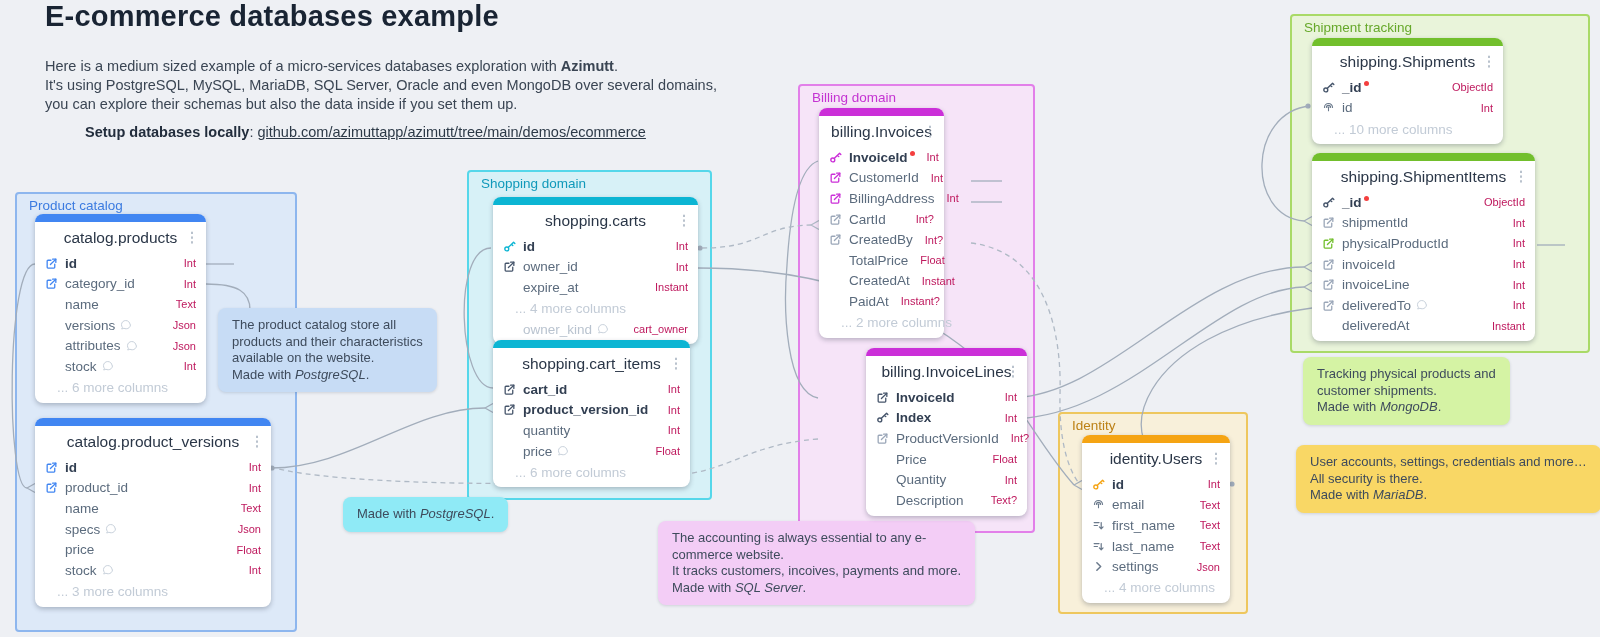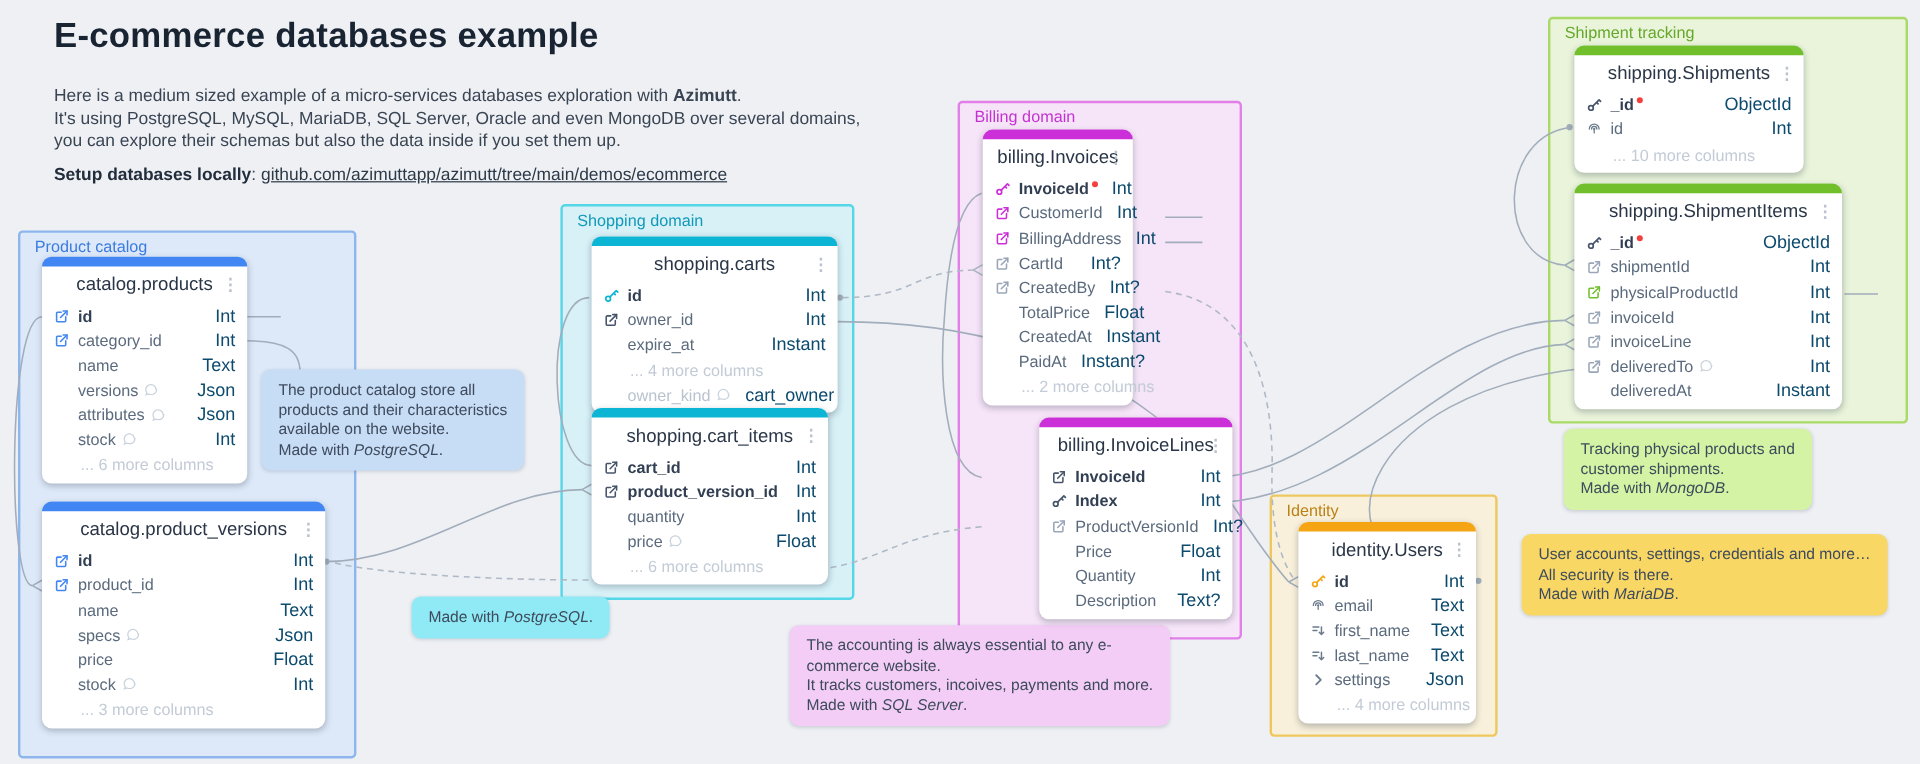--- a/index.html
+++ b/index.html
@@ -1,23 +1,23 @@
 <!DOCTYPE html>
 <html><head>
 <meta charset="utf-8">
 <style>
   html,body{margin:0;padding:0;}
   body{width:1600px;height:637px;position:relative;overflow:hidden;background:#eef0f4;
        font-family:"Liberation Sans",sans-serif;color:#3d4754;}
 
   
-  .hdr{position:absolute;left:45px;top:14px;z-index:2;}
+  .hdr{position:absolute;left:45px;top:0;z-index:2;}
   .hdr h1{margin:0;font-size:29px;font-weight:700;color:#192433;letter-spacing:.2px;}
   .intro{margin-top:24px;font-size:14.5px;line-height:19px;color:#3a4553;}
-  .setup{margin-top:10px;font-size:14.5px;color:#3a4553;}
+  .setup{margin-top:10px;font-size:14.5px;color:#3a4553;margin-left:40px;}
   .setup b{color:#222d3c;}
   .setup a{color:#2c3947;text-decoration:underline;cursor:pointer;}
 
   
   .group{position:absolute;z-index:0;border-radius:4px;border:2px solid;}
   .glabel{font-size:13.5px;padding:4px 0 0 12px;display:inline-block;}
   .g-blue  {background:#dde9f8;border-color:#8db6ee;} .g-blue  .glabel{color:#3b7be0;}
   .g-cyan  {background:#d7f1f7;border-color:#55d7ea;} .g-cyan  .glabel{color:#1099ba;}
   .g-pink  {background:#f6e4f8;border-color:#e27fe9;} .g-pink  .glabel{color:#c433d2;}
   .g-yellow{background:#f8f0da;border-color:#eec75e;} .g-yellow .glabel{color:#bc8116;}
@@ -44,26 +44,26 @@
   .t-title{font-size:15.5px;color:#2a3647;white-space:nowrap;text-align:right;}
   .kebab{position:absolute;right:7px;top:50%;transform:translateY(-52%);color:#b9c2cd;
          font-size:14px;font-weight:700;cursor:pointer;}
   .t-cols{padding:1px 0 5px;}
   .col-row{display:flex;align-items:center;height:20.6px;padding:0 10px;font-size:13.5px;cursor:default;}
   .col-ic{width:14px;height:14px;margin-right:6px;flex:none;display:inline-flex;align-items:center;}
   .col-ic svg{width:13px;height:13px;}
   .col-name{color:#5b6b7d;white-space:nowrap;}
   .col-row.bold .col-name{font-weight:700;color:#323f52;}
   .col-row.faded .col-name{color:#b9c3cf;}
-  .col-type{margin-left:auto;color:#0c4a6e;font-size:15px;padding-left:12px;white-space:nowrap;}
+  .col-type{margin-left:auto;color:#be185d;font-size:11px;padding-left:12px;white-space:nowrap;}
   .cmt{margin-left:5px;color:#c9d2dc;display:inline-flex;}
   .cmt svg{width:12px;height:12px;}
   .red-dot{width:5px;height:5px;background:#f43f3f;border-radius:50%;display:inline-block;
            margin:-8px 0 0 2px;flex:none;}
-  .col-more{color:#c2cbd6;font-size:13.5px;padding:1px 10px 0 32px;height:20px;
+  .col-more{color:#c2cbd6;font-size:13.5px;padding:1px 10px 0 22px;height:20px;
             display:flex;align-items:center;white-space:nowrap;}
 </style>
 </head>
 <body>
 
 <div class="group g-blue" style="left:15px;top:192px;width:278px;height:436px;"><span class="glabel">Product catalog</span></div>
 <div class="group g-cyan" style="left:467px;top:170px;width:241px;height:326px;"><span class="glabel">Shopping domain</span></div>
 <div class="group g-pink" style="left:798px;top:84px;width:233px;height:445px;"><span class="glabel">Billing domain</span></div>
 <div class="group g-yellow" style="left:1058px;top:412px;width:186px;height:198px;"><span class="glabel">Identity</span></div>
 <div class="group g-green" style="left:1290px;top:14px;width:296px;height:335px;"><span class="glabel">Shipment tracking</span></div>
@@ -125,21 +125,21 @@
 </div>
 <div class="note n-cyan" style="left:343px;top:497px;">
   <div><span>Made with </span><i>PostgreSQL</i><span>.</span></div>
 </div>
 <div class="note n-pink" style="left:658px;top:521px;">
   <div class="nt">The accounting is always essential to any e-
 commerce website.
 It tracks customers, incoives, payments and more.</div>
   <div><span>Made with </span><i>SQL Server</i><span>.</span></div>
 </div>
-<div class="note n-yellow" style="left:1268px;top:445px;">
+<div class="note n-yellow" style="left:1296px;top:445px;">
   <div class="nt">User accounts, settings, credentials and more…
 All security is there.</div>
   <div><span>Made with </span><i>MariaDB</i><span>.</span></div>
 </div>
 <div class="note n-green" style="left:1303px;top:357px;">
   <div class="nt">Tracking physical products and
 customer shipments.</div>
   <div><span>Made with </span><i>MongoDB</i><span>.</span></div>
 </div>
 

